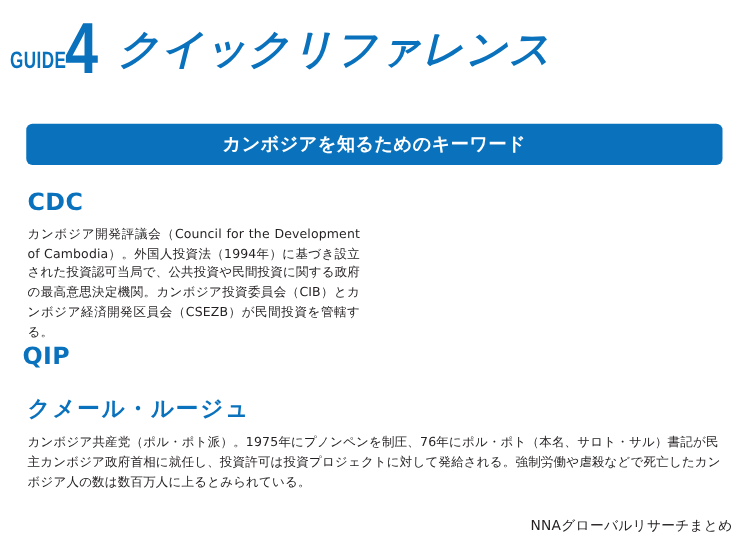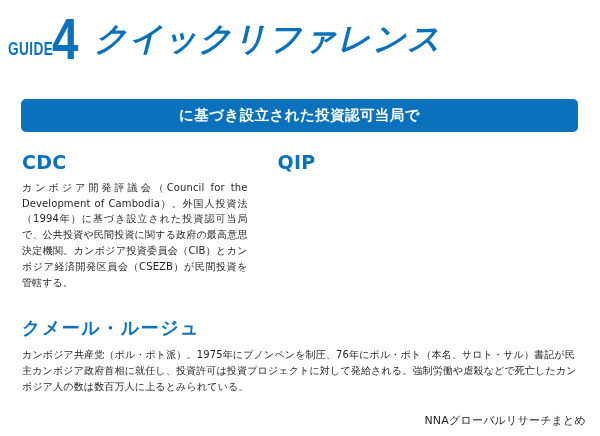--- a/index.html
+++ b/index.html
@@ -104,20 +104,21 @@
     white-space: nowrap;
   }
 
   
   .columns {
     position: absolute;
     left: 0;
     top: 152px;
     width: 520px;
     display: flex;
+    flex-direction: column;
   }
 
   .col {
     box-sizing: border-box;
   }
 
   .col-left {
     width: 300px;
     padding-left: 22px;
     padding-right: 12px;
@@ -192,21 +193,21 @@
 
   <div class="header">
     <div class="guide-badge">
       <span class="guide-word">GUIDE</span>
       <span class="guide-number">4</span>
     </div>
     <div class="header-title">クイックリファレンス</div>
   </div>
 
   <div class="banner">
-    <span class="banner-text">に基づき設立された投資認可当局で</span>
+    <span class="banner-text">カンボジアを知るためのキーワード</span>
   </div>
 
   <div class="columns">
 
     <div class="col col-left">
       <h2 class="term-heading">CDC</h2>
       <p class="term-body">カンボジア開発評議会（Council for the Development of Cambodia）。外国人投資法（1994年）に基づき設立された投資認可当局で、公共投資や民間投資に関する政府の最高意思決定機関。カンボジア投資委員会（CIB）とカンボジア経済開発区員会（CSEZB）が民間投資を管轄する。</p>
     </div>
 
     <div class="col col-right">

